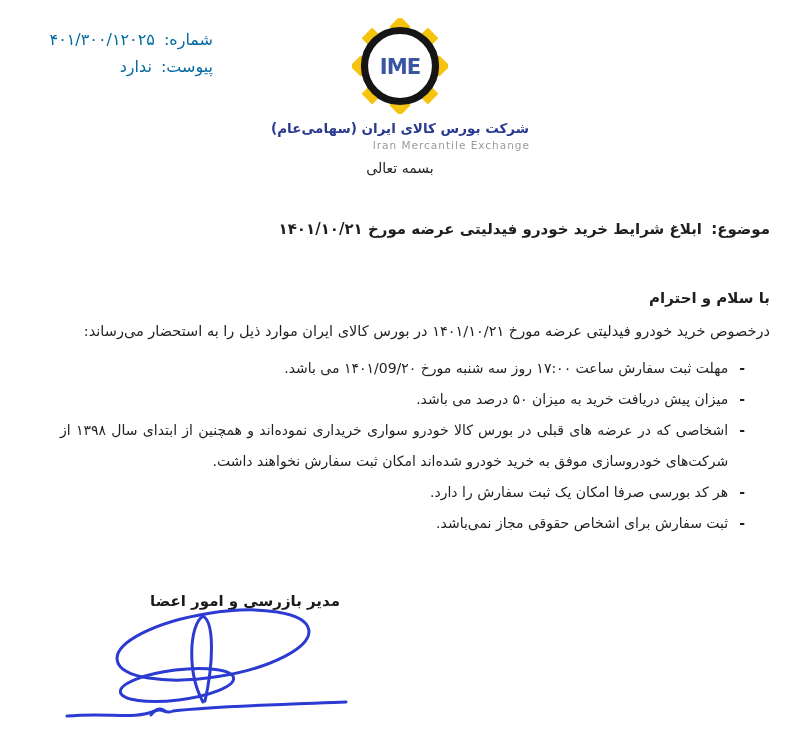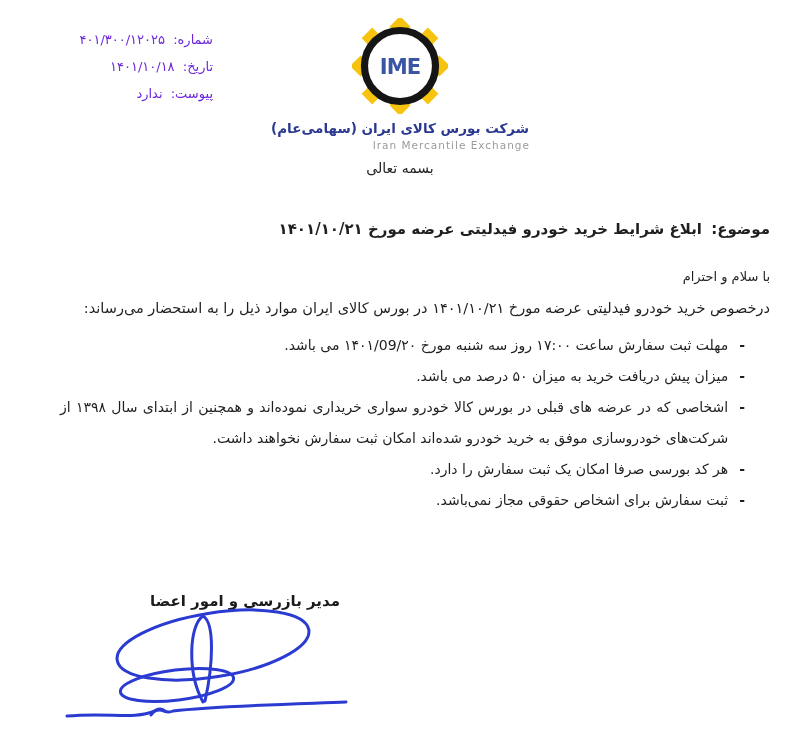--- a/index.html
+++ b/index.html
@@ -10,21 +10,21 @@
     color: #1f1f1f;
     position: relative;
     overflow: hidden;
   }
   .page { position: absolute; inset: 0; background: #fff; }
 
   
   .ref-block {
     position: absolute; top: 26px; left: 35px; width: 178px;
     direction: rtl; text-align: right;
-    font-size: 13px; line-height: 27px; color: #6d28d9;
+    font-size: 16px; line-height: 27px; color: #0369a1;
   }
   .ref-line span { white-space: nowrap; }
   .ref-line .lbl { margin-left: 4px; }
 
   
   .logo-block {
     position: absolute; top: 18px; left: 50%; transform: translateX(-50%);
     width: 260px; text-align: center;
   }
   .logo-mark { width: 96px; height: 96px; display: inline-block; }
@@ -43,21 +43,21 @@
   }
 
   
   .letter {
     position: absolute; top: 212px; left: 60px; right: 30px;
     direction: rtl; text-align: right; color: #1f1f1f;
   }
   .recipient { font-size: 17.5px; font-weight: 800; line-height: 1.3; }
   .subject-line { margin-top: 7px; font-size: 15px; font-weight: 700; line-height: 1.4; }
   .subject-line .subject-lbl { margin-left: 4px; text-align: center; }
-  .salutation { margin-top: 29px; font-size: 13px; font-weight: 400; }
+  .salutation { margin-top: 49px; font-size: 15px; font-weight: 700; }
   .intro { margin-top: 13px; font-size: 14.5px; line-height: 1.55; text-align: justify; }
 
   ul.points {
     list-style: none; margin-top: 11px; margin-left: 0;
     padding-right: 25px;
   }
   ul.points li {
     display: flex; gap: 11px; align-items: flex-start;
     font-size: 14px; line-height: 31px;
   }
@@ -81,24 +81,20 @@
 </style>
 </head>
 <body>
 
 <div class="page">
 
   <div class="ref-block">
     <div class="ref-line">
       <span class="lbl">شماره:</span>
       <span class="val">۴۰۱/۳۰۰/۱۲۰۲۵</span>
-    </div>
-    <div class="ref-line">
-      <span class="lbl">تاریخ:</span>
-      <span class="val">۱۴۰۱/۱۰/۱۸</span>
     </div>
     <div class="ref-line">
       <span class="lbl">پیوست:</span>
       <span class="val">ندارد</span>
     </div>
   </div>
 
   <div class="logo-block">
     <svg class="logo-mark" viewBox="0 0 100 100" aria-hidden="true">
       <g fill="#F6C40F">

